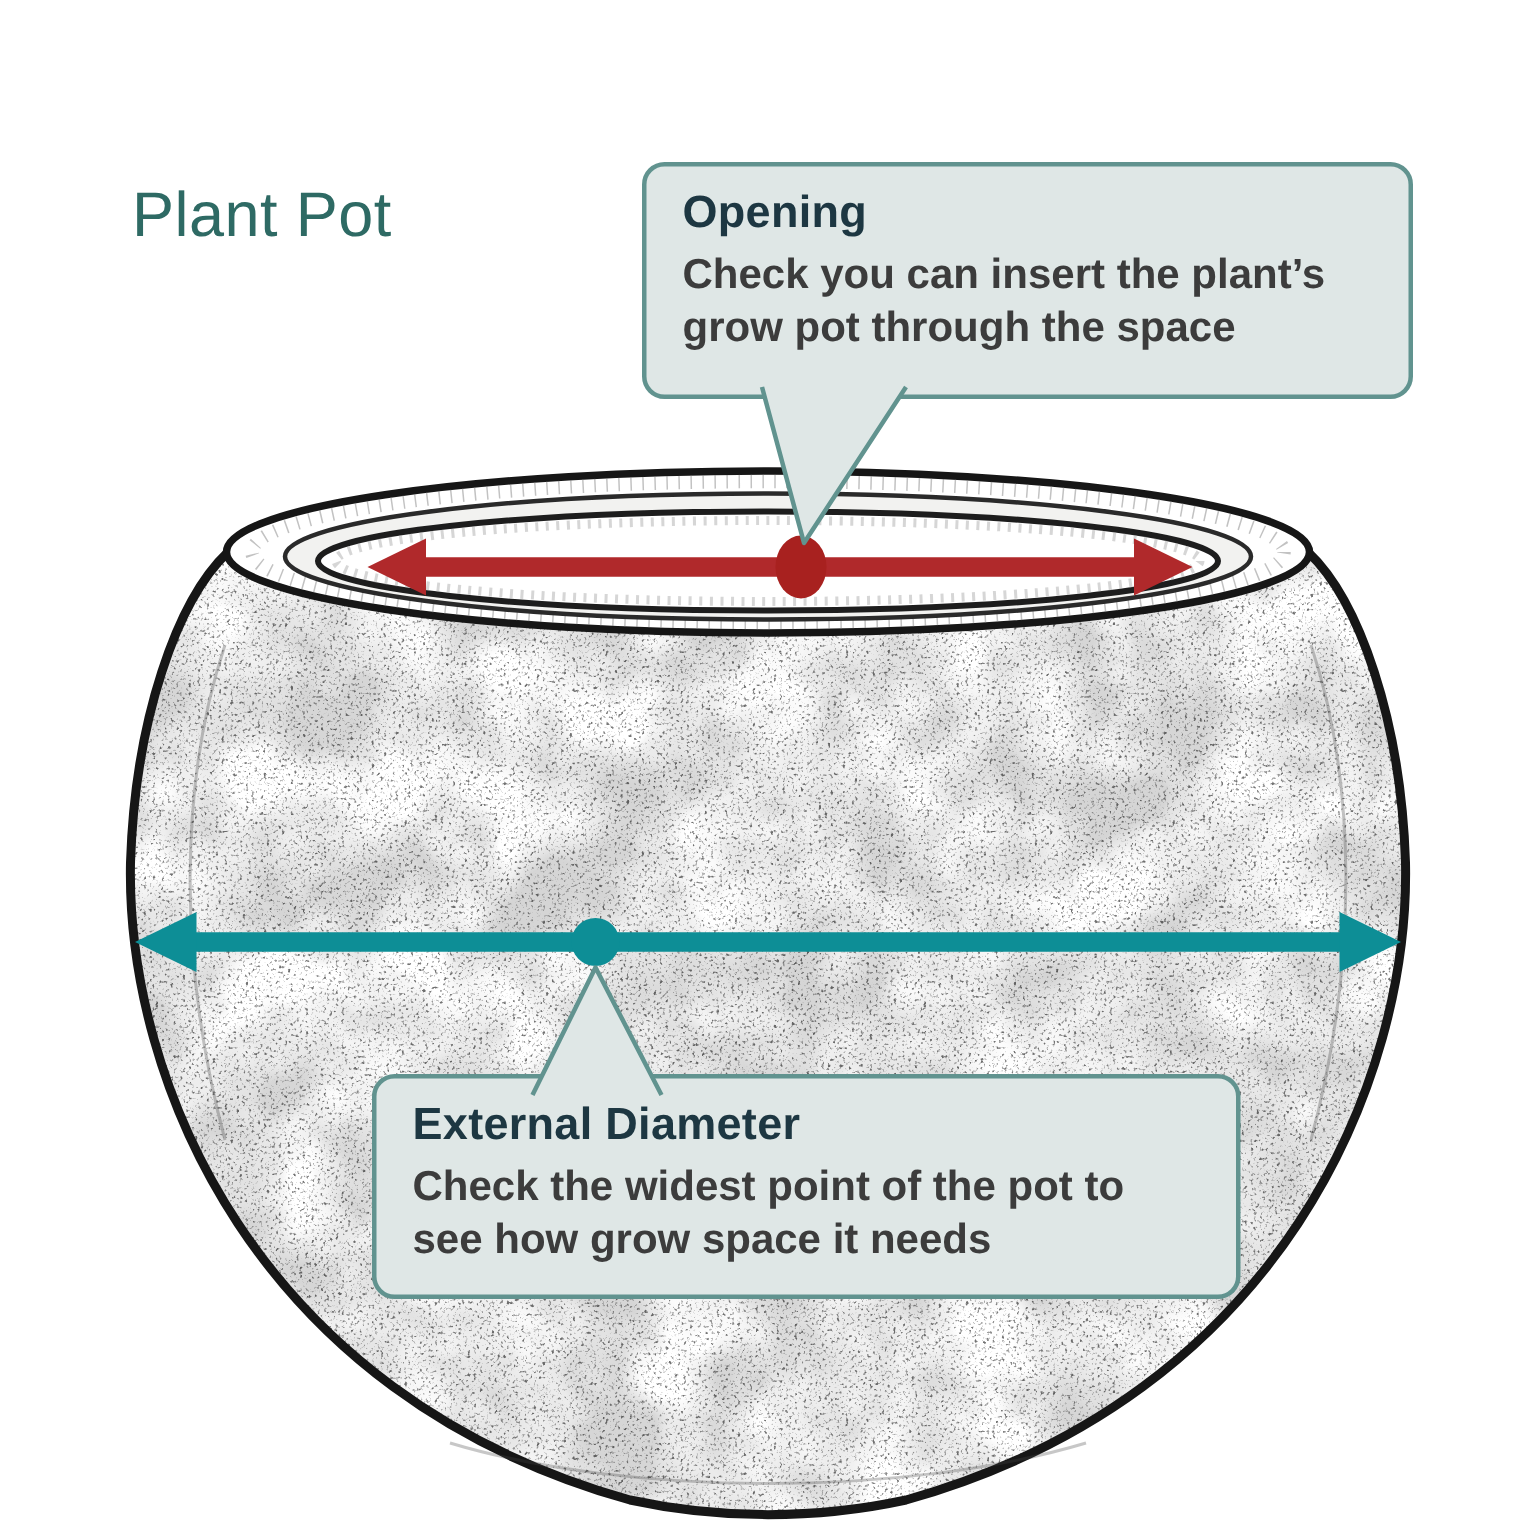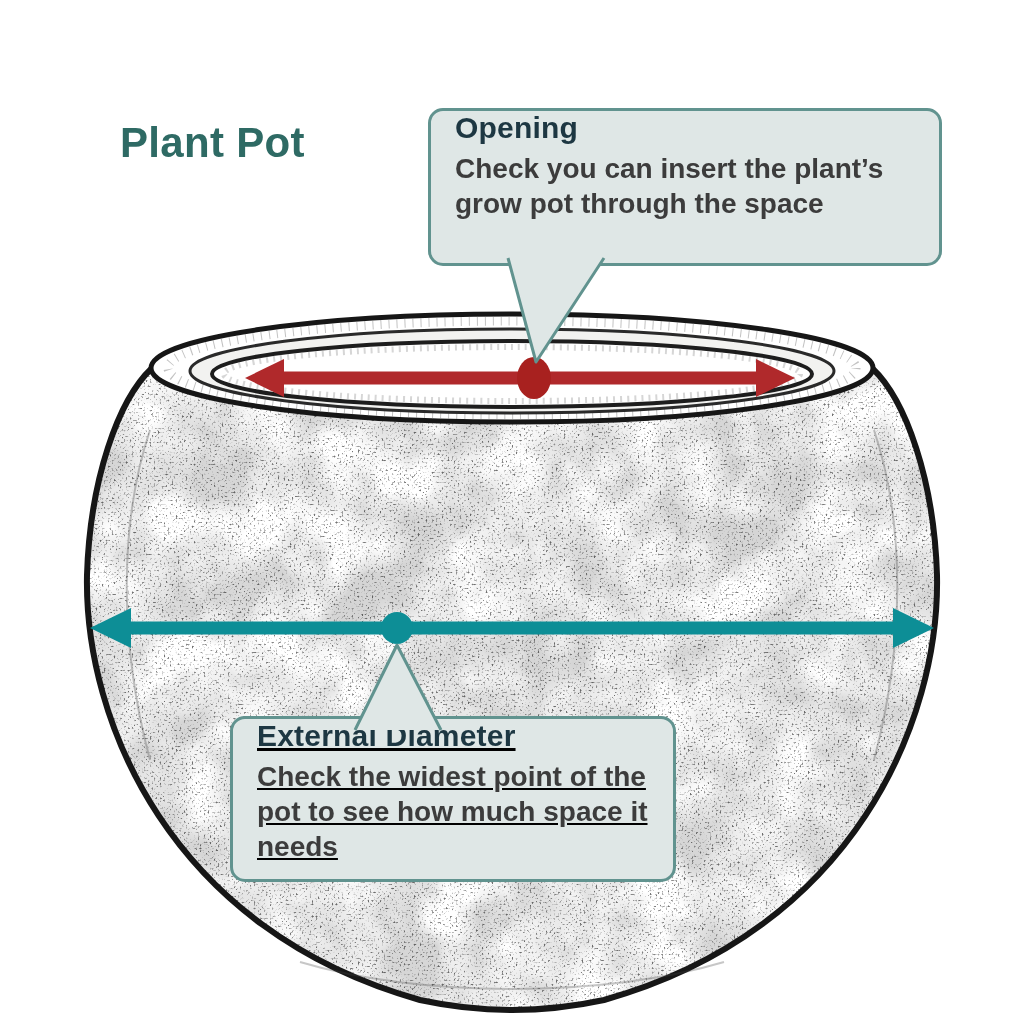--- a/index.html
+++ b/index.html
@@ -12,53 +12,52 @@
     font-family: "Liberation Sans", sans-serif;
   }
   .layer { position: absolute; left: 0; top: 0; }
 
   .title {
     position: absolute;
     left: 88px;
     top: 116px;
     z-index: 2;
     font-size: 42px;
-    font-weight: 700;
+    font-weight: 400;
     color: #2e6a64;
     line-height: 1.28;
     letter-spacing: 0.3px;
-    margin-left: 32px;
   }
   .title span { display: block; }
 
   .callout {
     position: absolute;
     z-index: 2;
     background: #dfe7e6;
     border: 3px solid #61938f;
     border-radius: 15px;
-    padding: 0 24px 15px 24px;
+    padding: 14px 24px 15px 24px;
     box-sizing: border-box;
   }
   .callout h2 {
     margin: 0 0 6px 0;
     font-size: 30px;
     font-weight: 700;
     color: #1d3742;
     letter-spacing: 0.2px;
   }
   .callout p {
     margin: 0;
     font-size: 28px;
     font-weight: 600;
     color: #3c3c3c;
     line-height: 1.25;
   }
   .callout-opening  { left: 428px; top: 108px; width: 514px; min-height: 158px; }
-  .callout-diameter { left: 230px; top: 716px; width: 446px; min-height: 150px; text-decoration: underline; }
+  .callout-diameter { left: 248px; top: 716px; width: 579px; min-height: 150px; }
 
   .tail { position: absolute; z-index: 3; }
   .tail-opening  { left: 498px; top: 256px; }
   .tail-diameter { left: 345px; top: 636px; }
 
   .potsvg { z-index: 1; }
 </style>
 </head>
 <body>
 
@@ -117,19 +116,19 @@
   <div class="callout callout-opening">
     <h2>Opening</h2>
     <p>Check you can insert the plant’s grow pot through the space</p>
   </div>
   <svg class="tail tail-opening" width="112" height="114" viewBox="0 0 112 114" aria-hidden="true">
     <path d="M 10 2 L 38 106 L 106 2" fill="#dfe7e6" stroke="#61938f" stroke-width="3" stroke-linejoin="round"></path>
   </svg>
 
   <div class="callout callout-diameter">
     <h2>External Diameter</h2>
-    <p>Check the widest point of the pot to see how much space it needs</p>
+    <p>Check the widest point of the pot to see how grow space it needs</p>
   </div>
   <svg class="tail tail-diameter" width="110" height="98" viewBox="0 0 110 98" aria-hidden="true">
     <path d="M 10 94 L 52 9 L 96 94" fill="#dfe7e6" stroke="#61938f" stroke-width="3" stroke-linejoin="round"></path>
   </svg>
 
 </div>
 
 </body></html>

